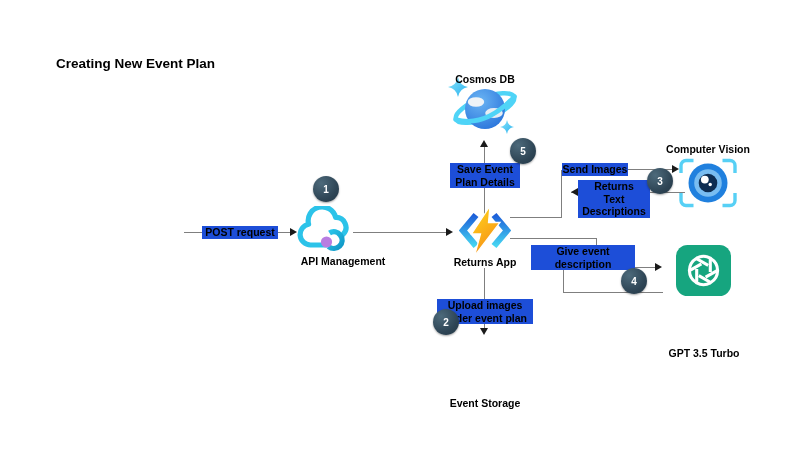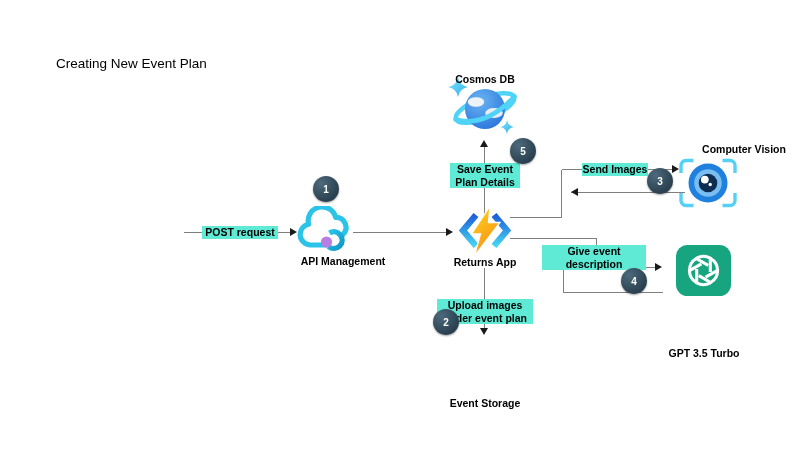--- a/index.html
+++ b/index.html
@@ -1,24 +1,24 @@
 <!DOCTYPE html>
 <html><head>
 <meta charset="utf-8">
 <style>
   html,body{margin:0;padding:0;background:#fff;}
   #canvas{position:relative;width:806px;height:453px;background:#ffffff;overflow:hidden;
           font-family:"Liberation Sans",sans-serif;}
-  .title{position:absolute;font-weight:normal;font-size:13.5px;color:#000;}
+  .title{position:absolute;font-weight:bold;font-size:13.5px;color:#000;}
   .ubox{position:absolute;border:1px solid #9c9c9c;background:#fff;display:flex;
         align-items:center;justify-content:center;text-align:center;
         font-weight:bold;font-size:10.5px;line-height:1.5;color:#000;white-space:pre-line;}
   .lbl{position:absolute;font-weight:bold;font-size:10.5px;color:#000;text-align:center;
        line-height:1.2;white-space:pre-line;}
-  .bg{background:#5eead4;}
+  .bg{background:#1d4ed8;}
   .h{position:absolute;height:1px;background:#7f7f7f;}
   .v{position:absolute;width:1px;background:#7f7f7f;}
   .ar,.al,.au,.ad{position:absolute;width:0;height:0;}
   .ar{border-top:4px solid transparent;border-bottom:4px solid transparent;border-left:7px solid #1a1a1a;}
   .al{border-top:4px solid transparent;border-bottom:4px solid transparent;border-right:7px solid #1a1a1a;}
   .au{border-left:4px solid transparent;border-right:4px solid transparent;border-bottom:7px solid #1a1a1a;}
   .ad{border-left:4px solid transparent;border-right:4px solid transparent;border-top:7px solid #1a1a1a;}
   .step{position:absolute;width:26px;height:26px;border-radius:50%;
         background:radial-gradient(circle at 32% 28%, #4d6a7b 0%, #2e4555 62%, #233644 100%);
         color:#fff;font-weight:bold;font-size:10px;display:flex;align-items:center;justify-content:center;
@@ -60,22 +60,25 @@
 
   <div class="h" style="left:563px;top:292px;width:100px;"></div>
   <div class="v" style="left:563px;top:263px;height:30px;"></div>
   <div class="au" style="left:559px;top:258px;"></div>
 
   <div class="lbl bg" style="left:202px;top:226px;width:76px;">POST request</div>
   <div class="lbl bg" style="left:450px;top:163px;width:70px;">Save Event
 Plan Details</div>
   <div class="lbl bg" style="left:437px;top:287px;width:96px;margin-top:12px;">Upload images
 under event plan</div>
-  <div class="lbl bg" style="left:582px;top:163px;width:66px;">Send Images</div>
-  <div class="lbl bg" style="left:542px;top:245px;width:104px;">Give event description</div>
+  <div class="lbl bg" style="left:562px;top:163px;width:66px;">Send Images</div>
+  <div class="lbl bg" style="left:578px;top:180px;width:72px;">Returns
+Text
+Descriptions</div>
+  <div class="lbl bg" style="left:531px;top:245px;width:104px;">Give event description</div>
 
   <span class="icon" style="left:297px;top:206px;">
     <svg width="56" height="48" viewBox="0 0 56 48">
       <defs>
         <linearGradient id="apiArc" x1="0" y1="0" x2="1" y2="1">
           <stop offset="0" stop-color="#2bc5ea"></stop>
             <stop offset="1" stop-color="#0f97c6"></stop>
         </linearGradient>
       </defs>
       <path d="M29 39 H13.5 A10.5 10.5 0 0 1 11.6 18.2 A13.8 13.8 0 0 1 38.6 11.4 A10 10 0 0 1 46 28.5" fill="#fff" stroke="#2cc3e9" stroke-width="5.2" stroke-linecap="round" stroke-linejoin="round"></path>
@@ -140,21 +143,21 @@
         <path d="M56 36 V43.5 A5 5 0 0 1 51 48.5 H43.5"></path>
         <path d="M14.5 48.5 H7 A5 5 0 0 1 2 43.5 V36"></path>
       </g>
       <circle cx="29" cy="26" r="19.5" fill="#2080de"></circle>
       <circle cx="29" cy="26" r="13.8" fill="#79bdf1"></circle>
       <circle cx="29" cy="26" r="9.3" fill="#0d2d52"></circle>
       <circle cx="25.8" cy="22.6" r="3.9" fill="#fff"></circle>
       <circle cx="31.2" cy="27.5" r="1.7" fill="#fff"></circle>
     </svg>
   </span>
-  <div class="lbl" style="left:660px;top:143px;width:96px;margin-left:36px;">Computer Vision</div>
+  <div class="lbl" style="left:660px;top:143px;width:96px;">Computer Vision</div>
   <div class="step" style="left:647px;top:168px;">3</div>
 
   <span class="icon" style="left:675px;top:244px;">
     <svg width="57" height="53" viewBox="0 0 57 53">
       <rect x="1" y="1" width="55" height="51" rx="11.5" fill="#16a57f"></rect>
       <g transform="translate(28.5,26.5)" fill="none" stroke="#fff" stroke-width="3.1">
         <path d="M -6.8 -12.3 A 14 14 0 0 1 6.8 -12.3 L 6.8 1.5"></path>
         <path d="M -6.8 -12.3 A 14 14 0 0 1 6.8 -12.3 L 6.8 1.5" transform="rotate(60)"></path>
         <path d="M -6.8 -12.3 A 14 14 0 0 1 6.8 -12.3 L 6.8 1.5" transform="rotate(120)"></path>
         <path d="M -6.8 -12.3 A 14 14 0 0 1 6.8 -12.3 L 6.8 1.5" transform="rotate(180)"></path>

